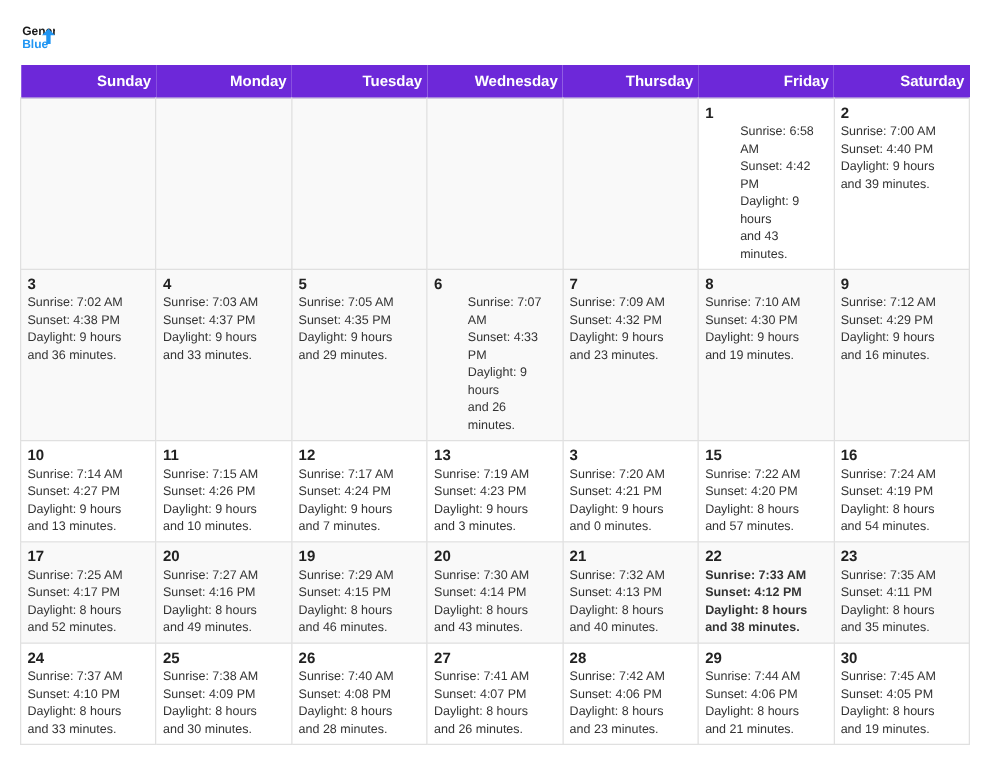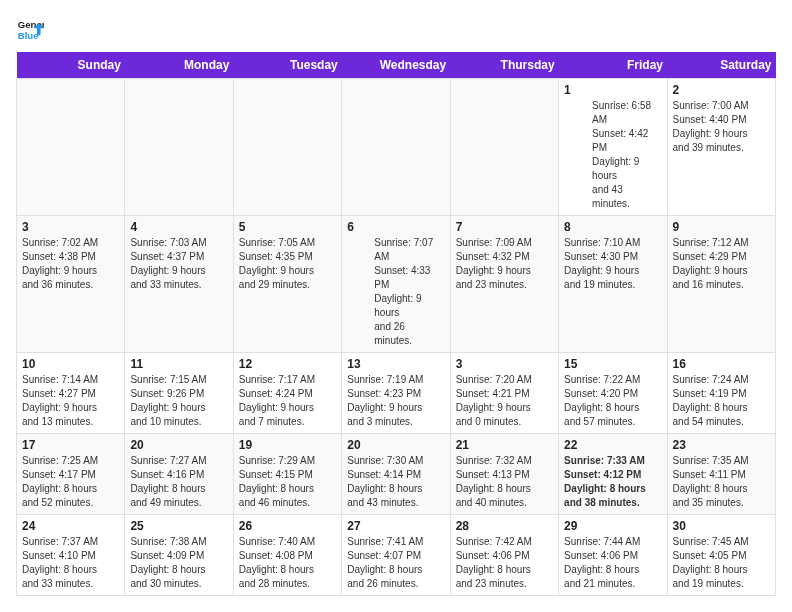--- a/index.html
+++ b/index.html
@@ -190,21 +190,21 @@
         <td>
           <span class="day-number">10</span>
           <div class="day-info" style="white-space: pre-line;">Sunrise: 7:14 AM
 Sunset: 4:27 PM
 Daylight: 9 hours
 and 13 minutes.</div>
         </td>
         <td>
           <span class="day-number">11</span>
           <div class="day-info" style="white-space: pre-line;">Sunrise: 7:15 AM
-Sunset: 9:26 PM
+Sunset: 4:26 PM
 Daylight: 9 hours
 and 10 minutes.</div>
         </td>
         <td>
           <span class="day-number">12</span>
           <div class="day-info" style="white-space: pre-line;">Sunrise: 7:17 AM
 Sunset: 4:24 PM
 Daylight: 9 hours
 and 7 minutes.</div>
         </td>

